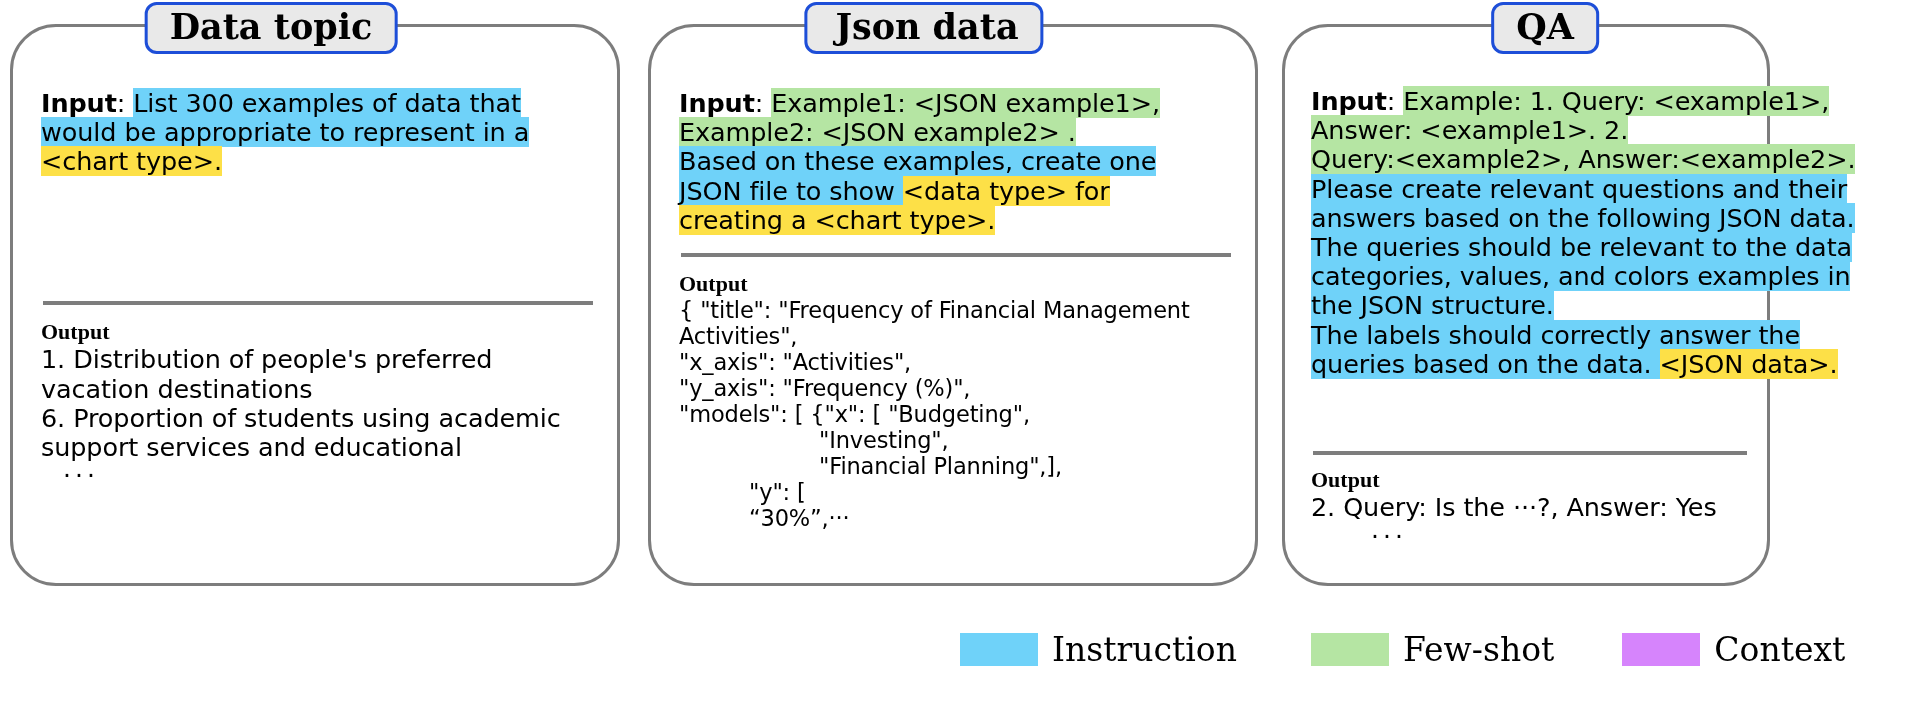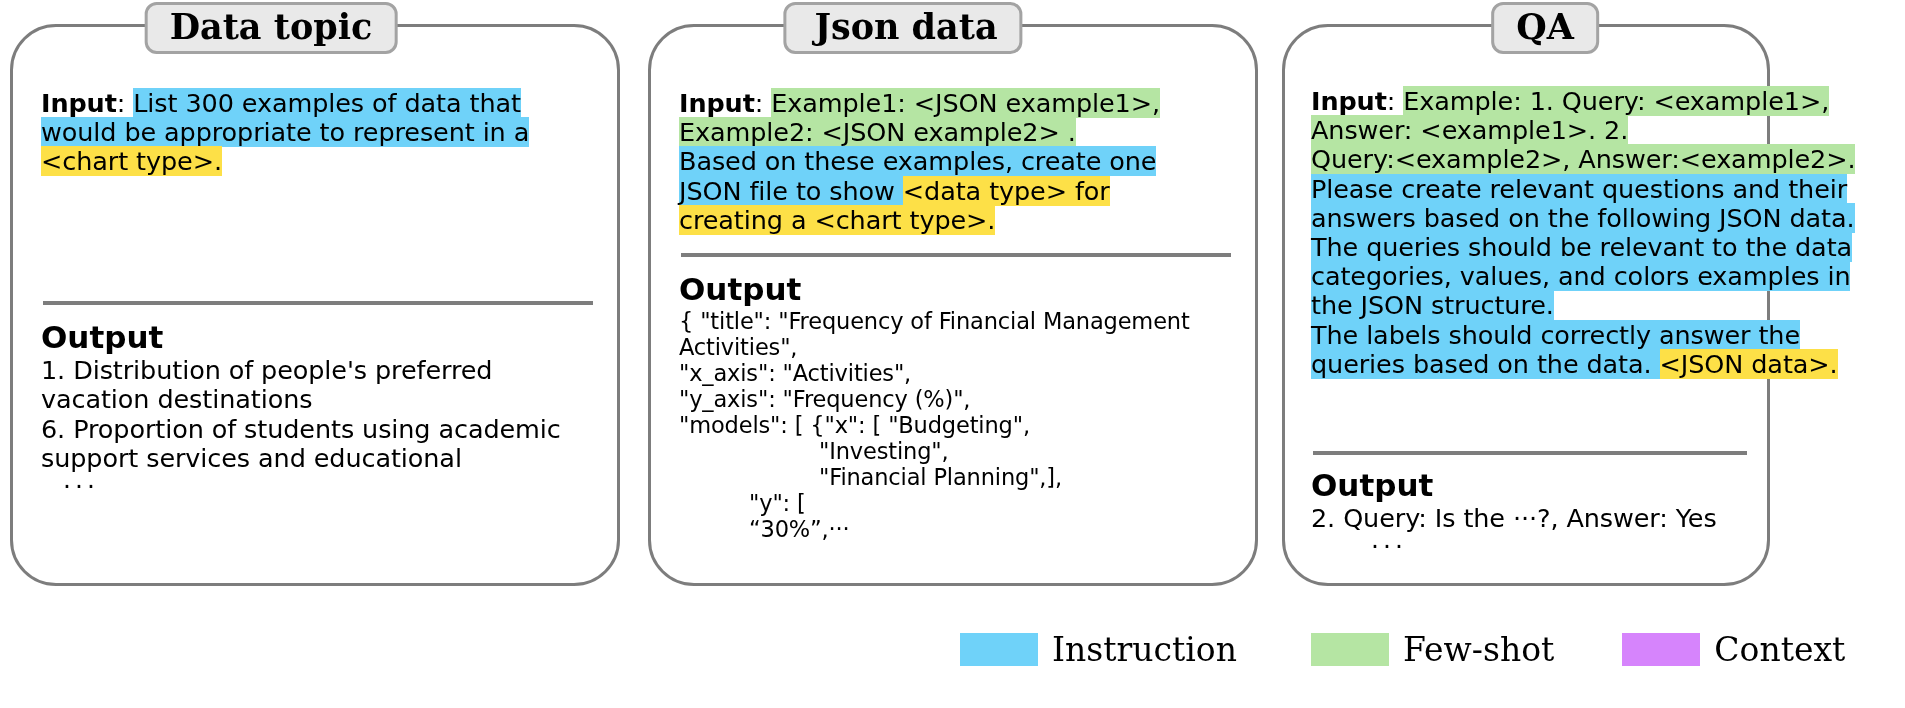--- a/index.html
+++ b/index.html
@@ -23,21 +23,21 @@
   }
   .panel.p1{left:10px;width:610px;}
   .panel.p2{left:648px;width:610px;}
   .panel.p3{left:1282px;width:488px;}
 
   .panel-title{
     position:absolute;
     top:-25px;
     transform:translateX(-50%);
     background:#e9e9e9;
-    border:3px solid #a3a3a3;
+    border:3px solid #1d4ed8;
     border-radius:12px;
     padding:2px 22px 5px 22px;
     font-family:"DejaVu Serif", serif;
     font-weight:bold;
     font-size:35px;
     line-height:1.12;
     color:#000000;
     white-space:nowrap;
     z-index:5;
   }
@@ -68,21 +68,21 @@
   .hl-blue   {background:#6fd2f9;}
   .hl-green  {background:#b5e5a3;}
   .hl-purple {background:#fde047;text-align:center;}
 
   .mono-json{
     font-size:22.5px;
     line-height:1.155;
     white-space:pre;
     letter-spacing:-0.15px;
   }
-  .out-head{font-size:31px;font-weight:bold;line-height:1.2;}
+  .out-head{font-size:22px;font-weight:bold;line-height:1.2;font-family:Liberation Serif, serif;}
   .ellipsis{letter-spacing:4px;font-size:25px;}
 
   
   .sec-input{position:absolute;left:28px;right:14px;}
   .sec-div{position:absolute;left:28px;right:14px;}
   .sec-output{position:absolute;left:28px;right:12px;}
 
   
   .legend{
     position:absolute;
@@ -125,21 +125,21 @@
             <div>vacation destinations</div>
             <div>6. Proportion of students using academic</div>
             <div>support services and educational</div>
           </div>
         <div class="block ellipsis" style="padding-left:22px;">···</div>
       </div>
     </div>
   </div>
 
   <div class="panel p2">
-    <div class="panel-title" style="left:252px;padding-left:28px;">Json data</div>
+    <div class="panel-title" style="left:273px;padding-left:28px;">Json data</div>
     <div class="panel-body">
       <div class="sec-input block" style="top:62px;" id="p2-input">
           <div class="line"><span class="lbl">Input</span><span>: </span><span class="hl-green">Example1: &lt;JSON example1&gt;,</span></div>
           <div class="line"><span class="hl-green">Example2: &lt;JSON example2&gt; .</span></div>
           <div class="line"><span class="hl-blue">Based on these examples, create one</span></div>
           <div class="line"><span class="hl-blue">JSON file to show </span><span class="hl-purple">&lt;data type&gt; for</span></div>
           <div class="line"><span class="hl-purple">creating a &lt;chart type&gt;.</span></div>
         </div>
       <div class="sec-div divider" style="top:226px;"></div>
       <div class="sec-output" style="top:244px;">

